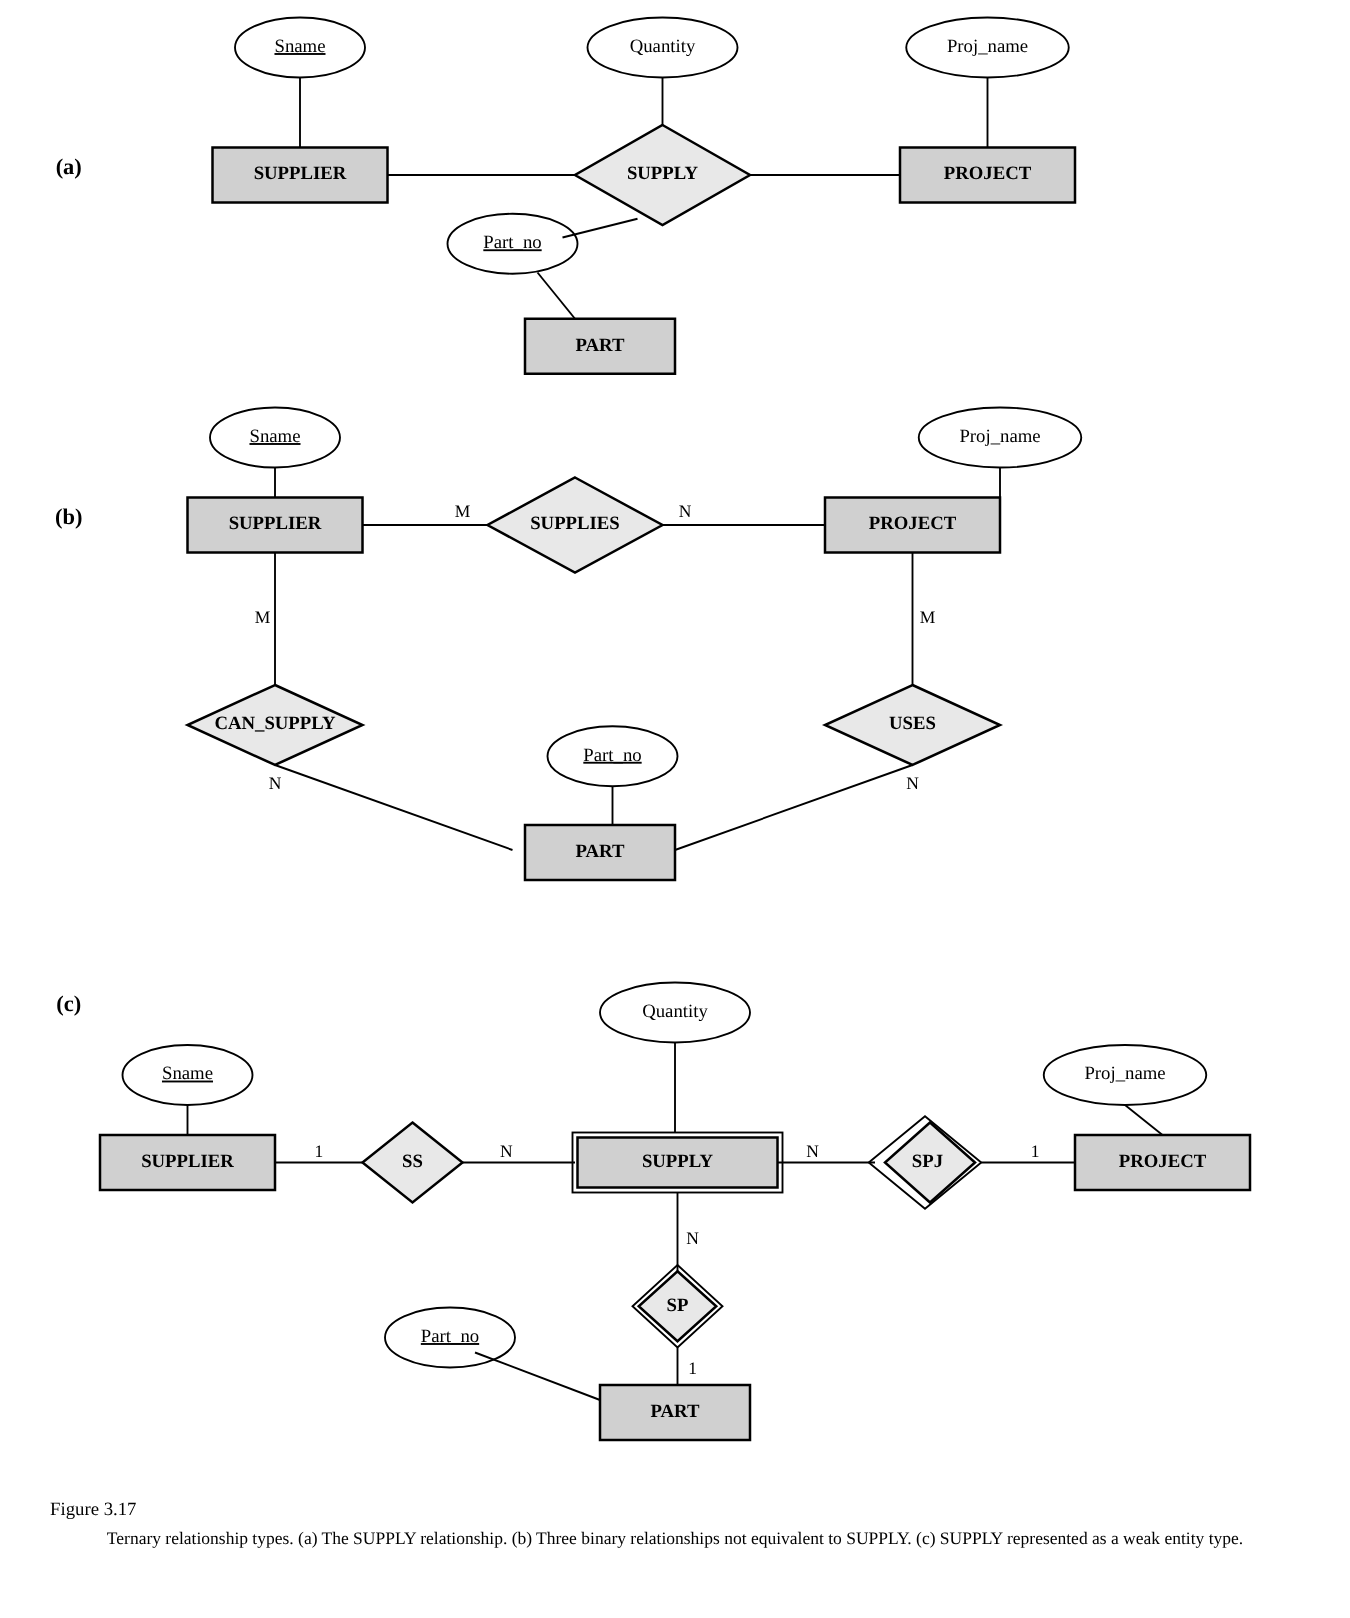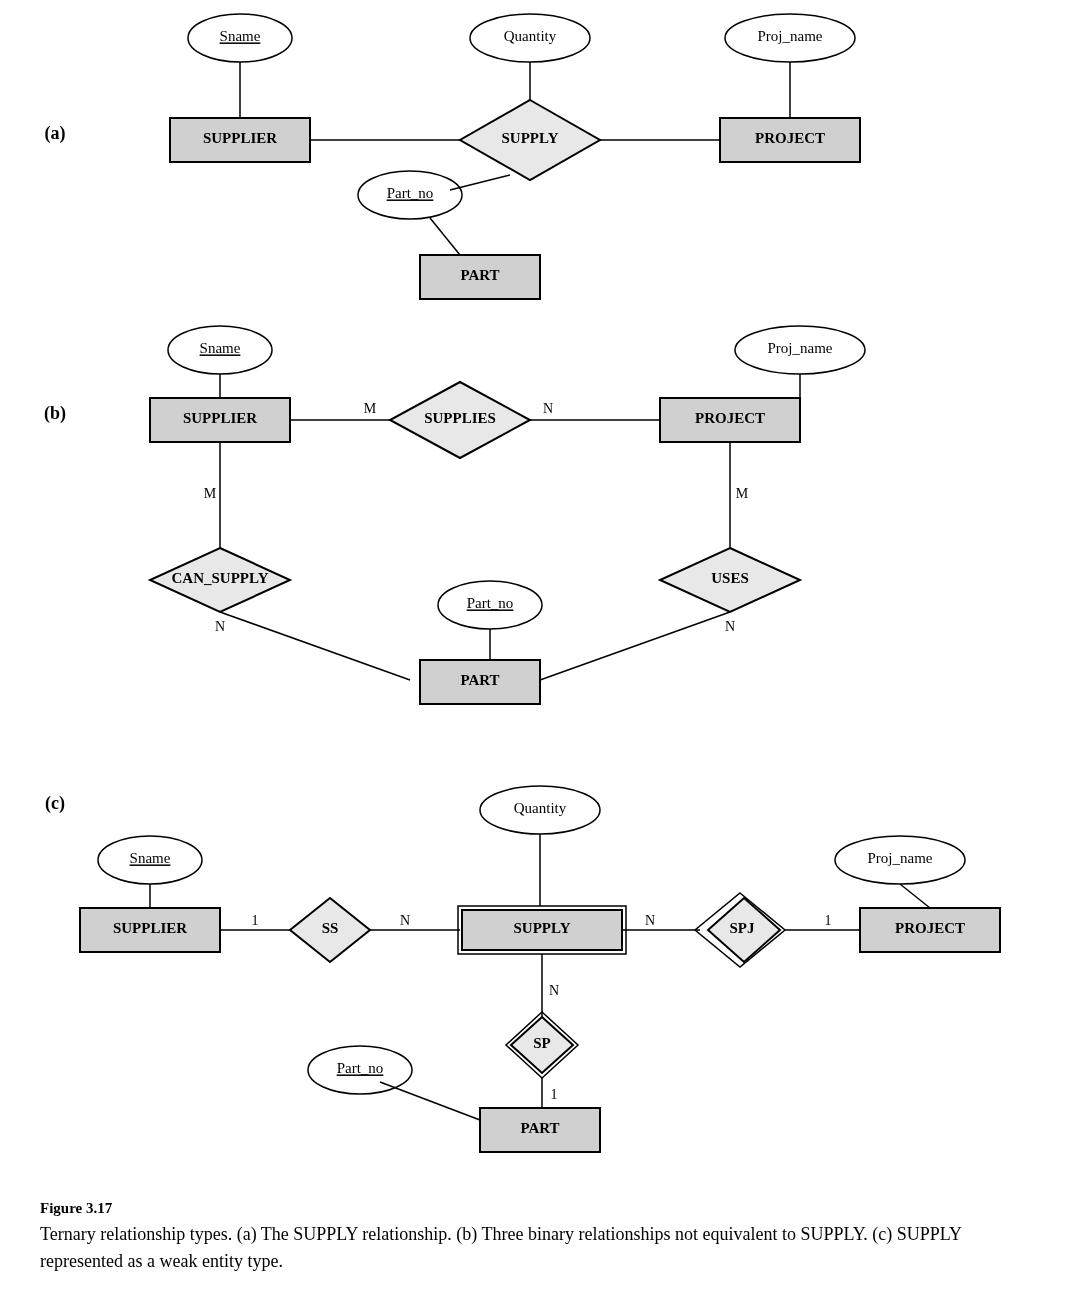--- a/index.html
+++ b/index.html
@@ -61,28 +61,29 @@
       font-size: 14px;
       text-anchor: middle;
       dominant-baseline: middle;
     }
 
     .caption-area {
       padding: 10px 40px 20px 40px;
     }
 
     .caption-title {
-      font-weight: bold;
+      font-weight: normal;
       font-size: 15px;
       margin-bottom: 4px;
     }
 
     .caption-text {
-      font-size: 18px;
+      font-size: 14px;
       line-height: 1.5;
+      text-align: center;
     }
   </style>
 </head>
 <body>
 
 <div style="position:relative; width:1080px; height:310px;">
   <svg width="1080" height="310">
 
     <text x="55" y="135" font-family="Times New Roman" font-size="18" font-weight="bold" text-anchor="middle" dominant-baseline="middle">(a)</text>
 

